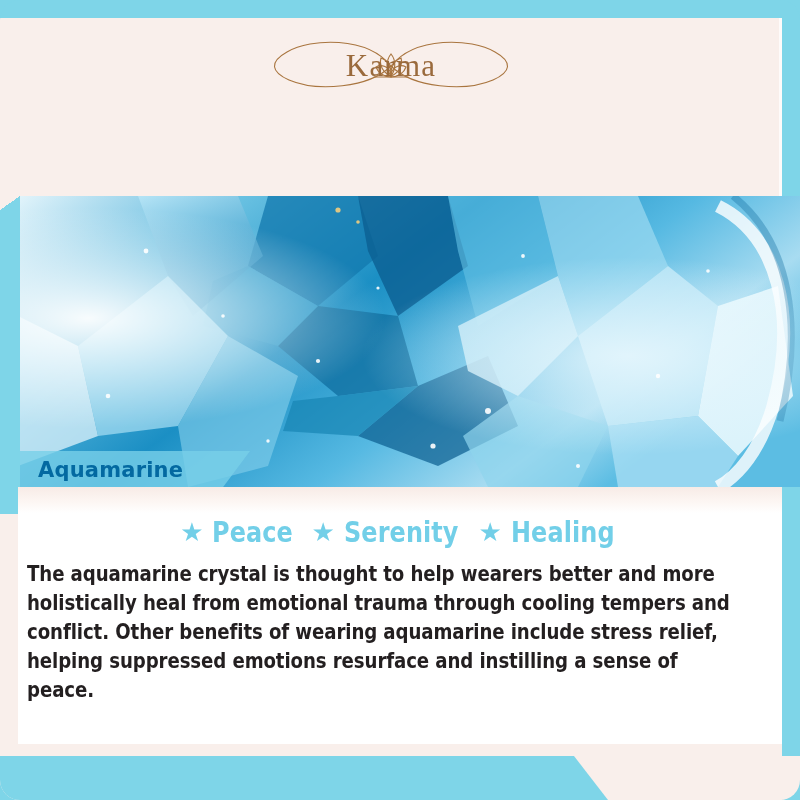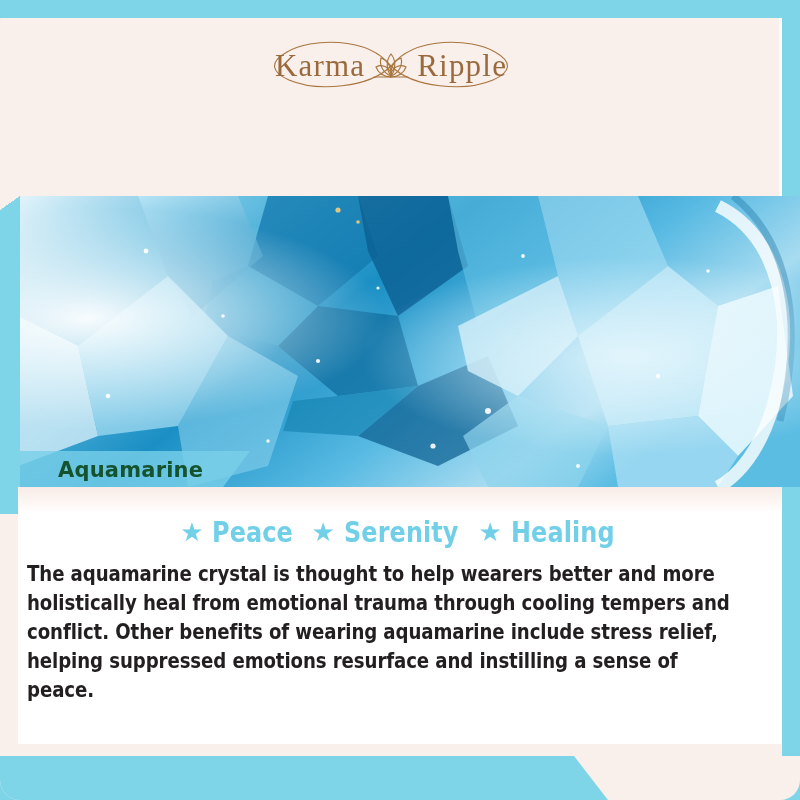--- a/index.html
+++ b/index.html
@@ -76,22 +76,22 @@
   }
 
   
   .name-chip{
     position:absolute;left:20px;top:451px;height:37px;width:230px;
     background:rgba(120,208,232,.80);
     clip-path:polygon(0 0, 100% 0, 88% 100%, 0 100%);
     display:flex;align-items:center;
   }
   .name-chip-text{
-    color:#14532d;font-weight:bold;font-size:21px;letter-spacing:.2px;
-    margin-left:38px;white-space:nowrap;
+    color:#0369a1;font-weight:bold;font-size:21px;letter-spacing:.2px;
+    margin-left:18px;white-space:nowrap;
     font-family:"DejaVu Sans","Liberation Sans",sans-serif;
   }
 
   
   .keywords{
     position:absolute;left:18px;top:512px;width:764px;height:40px;
     display:flex;align-items:center;justify-content:center;gap:0;
   }
   .kw{display:flex;align-items:center;white-space:nowrap;}
   .kw-star{
@@ -156,21 +156,20 @@
           <path d="M150 45 C 143 45, 137 41, 135 35 C 140 32, 147 34, 150 41 Z"></path>
           <path d="M150 45 C 157 45, 163 41, 165 35 C 160 32, 153 34, 150 41 Z"></path>
           <path d="M150 44 C 142 41, 138 33, 140 26 C 146 28, 151 35, 150 44 Z"></path>
           <path d="M150 44 C 158 41, 162 33, 160 26 C 154 28, 149 35, 150 44 Z"></path>
           <path d="M150 44 C 145 37, 145 28, 150 22 C 155 28, 155 37, 150 44 Z"></path>
           <path d="M133 45 L 167 45"></path>
         </g>
       </svg>
       <div class="logo-text">
         <span class="logo-word">Karma</span>
-        <span class="logo-word">Ripple</span>
       </div>
     </div>
   </div>
 
 
   <div class="photo">
     <svg width="782" height="291" viewBox="0 0 782 291" preserveAspectRatio="none">
       <defs>
         <linearGradient id="bg" x1="0" y1="0" x2="1" y2="0.5">
           <stop offset="0%" stop-color="#cfeaf5"></stop>

